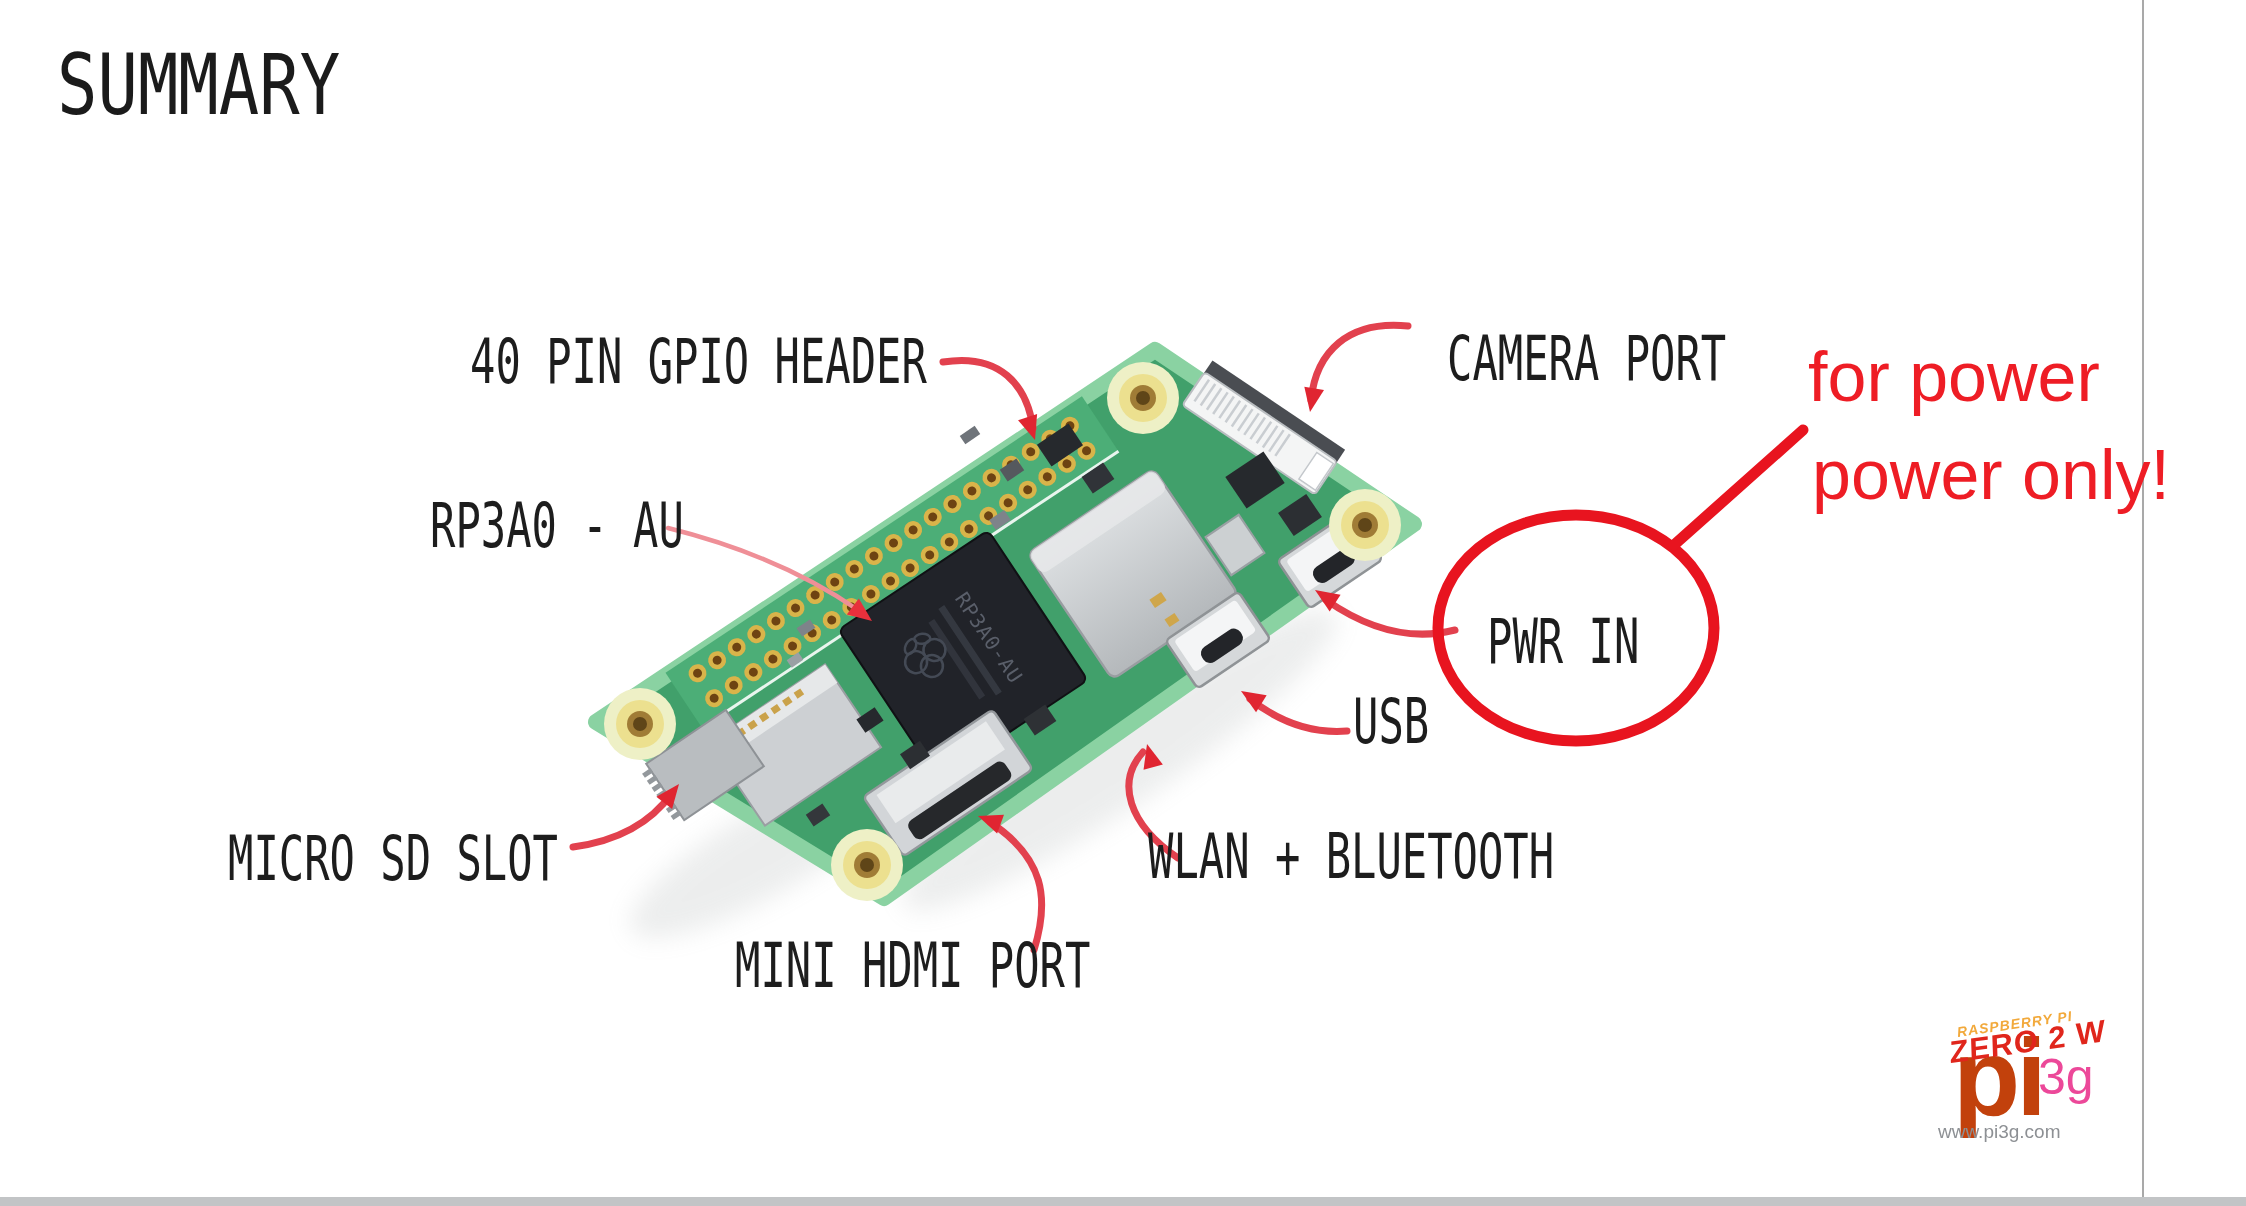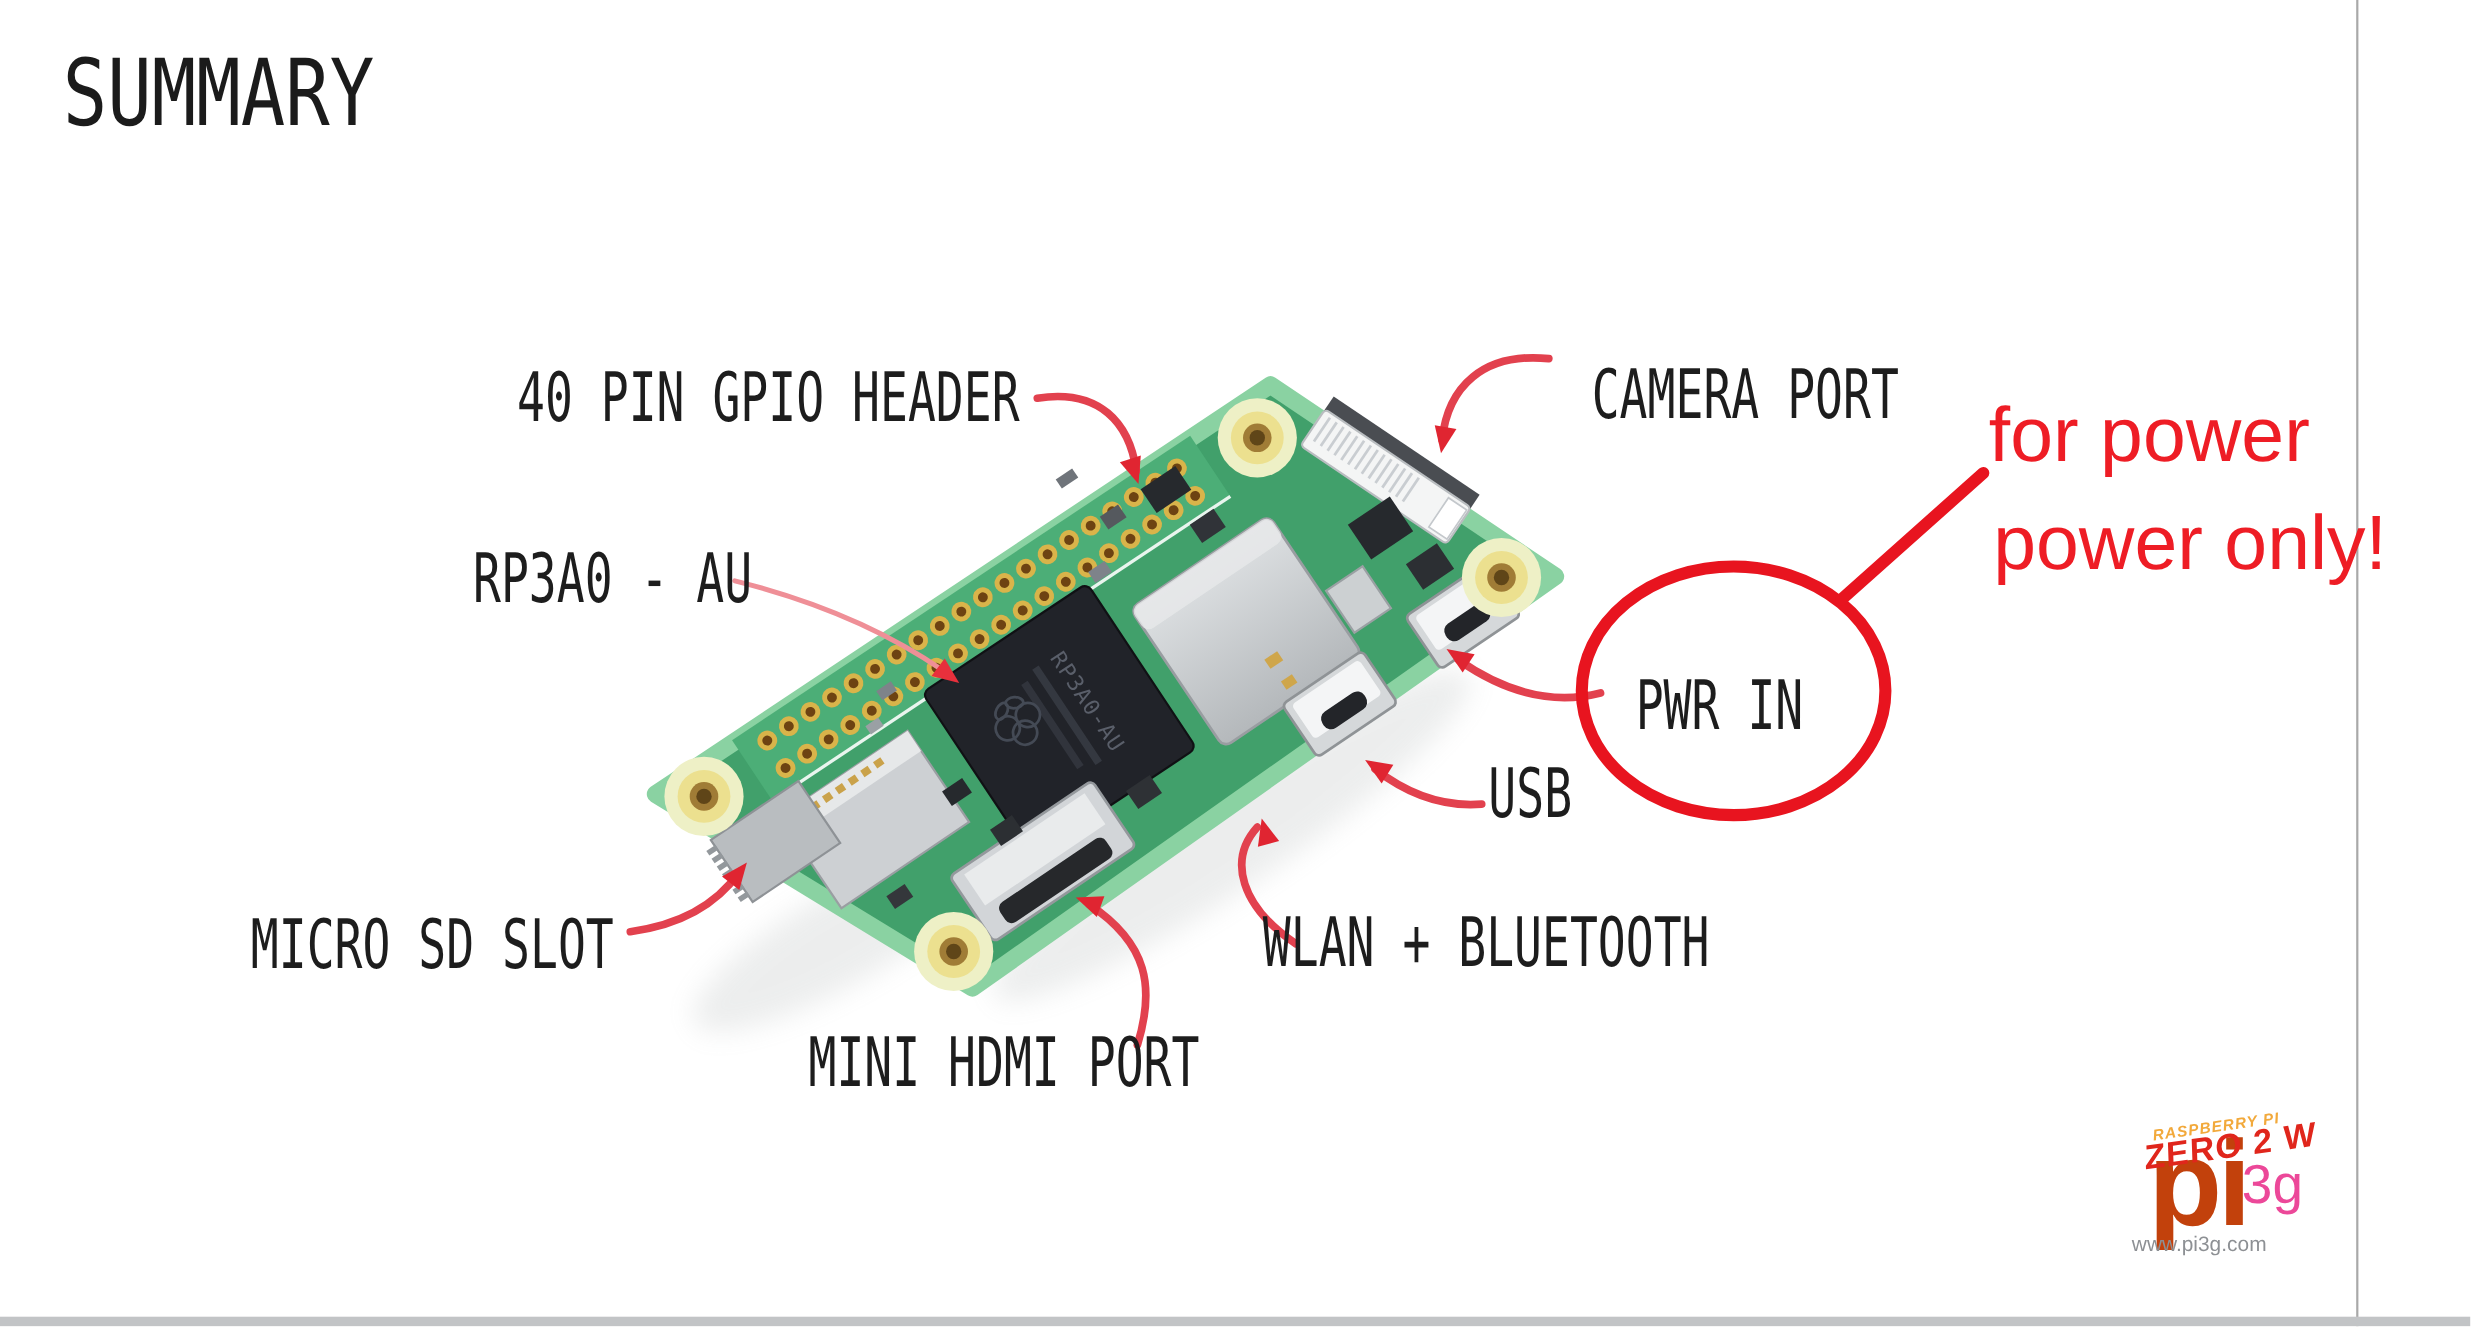--- a/index.html
+++ b/index.html
@@ -4,21 +4,21 @@
 <style>
   html,body{margin:0;padding:0;background:#ffffff;}
   #canvas{position:relative;width:2246px;height:1206px;background:#ffffff;overflow:hidden;
           font-family:"DejaVu Sans Mono", monospace;}
   #board-svg{position:absolute;left:0;top:0;z-index:2;}
   .lbl{position:absolute;z-index:5;font-family:"DejaVu Sans Mono",monospace;font-size:62px;
        color:#1d1d1d;white-space:nowrap;line-height:1;transform:scaleX(0.68);transform-origin:left top;}
   .title{position:absolute;left:57px;top:43px;z-index:5;font-family:"DejaVu Sans Mono",monospace;
          font-size:84px;color:#1b1b1b;white-space:nowrap;line-height:1;transform:scaleX(0.80);transform-origin:left top;}
   .note{position:absolute;z-index:6;font-family:"Liberation Sans",sans-serif;font-size:70px;
-        color:#ee1d25;white-space:nowrap;line-height:1;margin-top:18px;}
+        color:#ee1d25;white-space:nowrap;line-height:1;}
   .page-edge{position:absolute;left:2142px;top:0;width:2px;height:1206px;background:#a9a9a9;z-index:1;}
   .bottom-edge{position:absolute;left:0;top:1197px;width:2246px;height:9px;background:#c2c4c6;z-index:1;}
   .logo-pi{position:absolute;left:1953px;top:1022px;z-index:5;font-family:"Liberation Sans",sans-serif;
            font-weight:bold;font-size:110px;letter-spacing:-4px;color:#c2410c;line-height:1;}
   .logo-3g{position:absolute;left:2038px;top:1052px;z-index:5;font-family:"Liberation Sans",sans-serif;
            font-size:50px;color:#ec4899;line-height:1;}
   .logo-url{position:absolute;left:1938px;top:1122px;z-index:5;font-family:"Liberation Sans",sans-serif;
             font-size:19px;color:#8d9094;line-height:1;}
   .badge-top{position:absolute;left:1956px;top:1025px;z-index:6;font-family:"Liberation Sans",sans-serif;
              font-weight:bold;font-style:italic;font-size:14px;color:#f2a93b;line-height:1;

